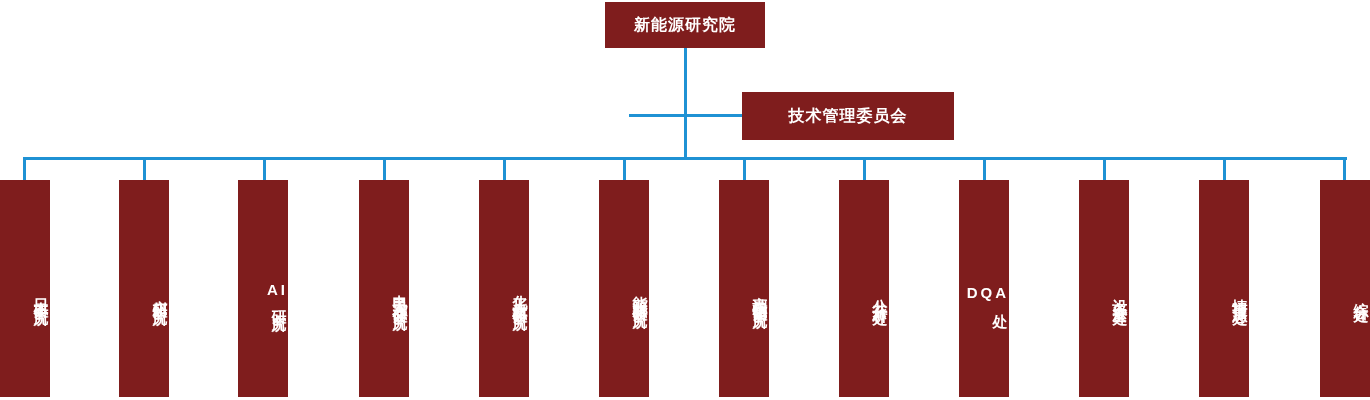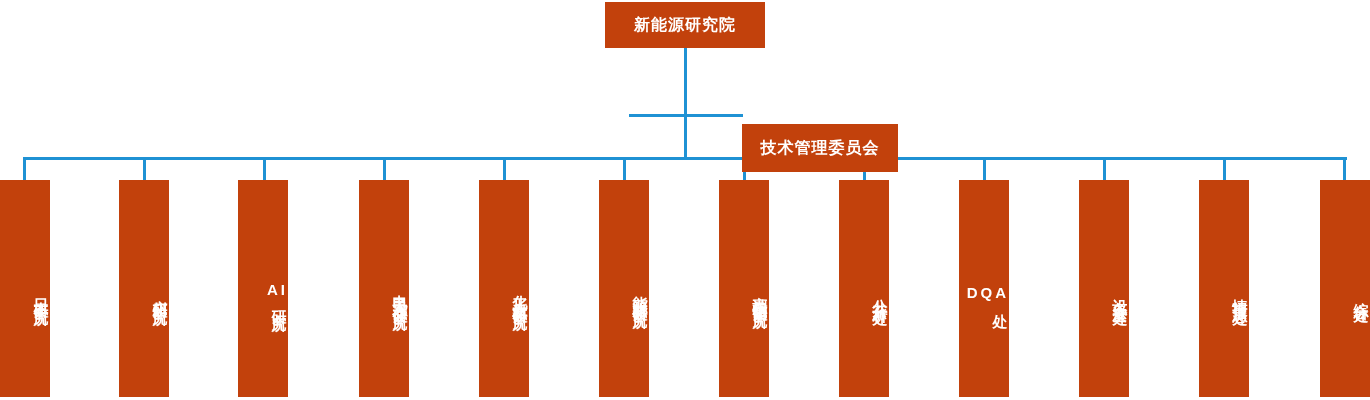--- a/index.html
+++ b/index.html
@@ -15,21 +15,21 @@
     position: relative;
     width: 1370px;
     height: 400px;
     background: #ffffff;
     overflow: hidden;
   }
 
   
   .node {
     position: absolute;
-    background: #c2410c;
+    background: #7f1d1d;
     color: #ffffff;
     font-weight: bold;
     display: flex;
     align-items: center;
     justify-content: center;
     box-sizing: border-box;
     letter-spacing: 1px;
   }
 
   
@@ -41,21 +41,21 @@
     font-size: 16px;
   }
 
   
   .node-committee {
     top: 92px;
     height: 48px;
     font-size: 16px;
   }
   .node-committee.left  { left: 441px; width: 188px; }
-  .node-committee.right { left: 742px; width: 156px; margin-top: 32px; }
+  .node-committee.right { left: 742px; width: 212px; }
 
   
   .node-dept {
     top: 180px;
     width: 50px;
     height: 217px;
     padding-top: 12px;
     align-items: flex-start;
     justify-content: center;
     font-size: 15px;

